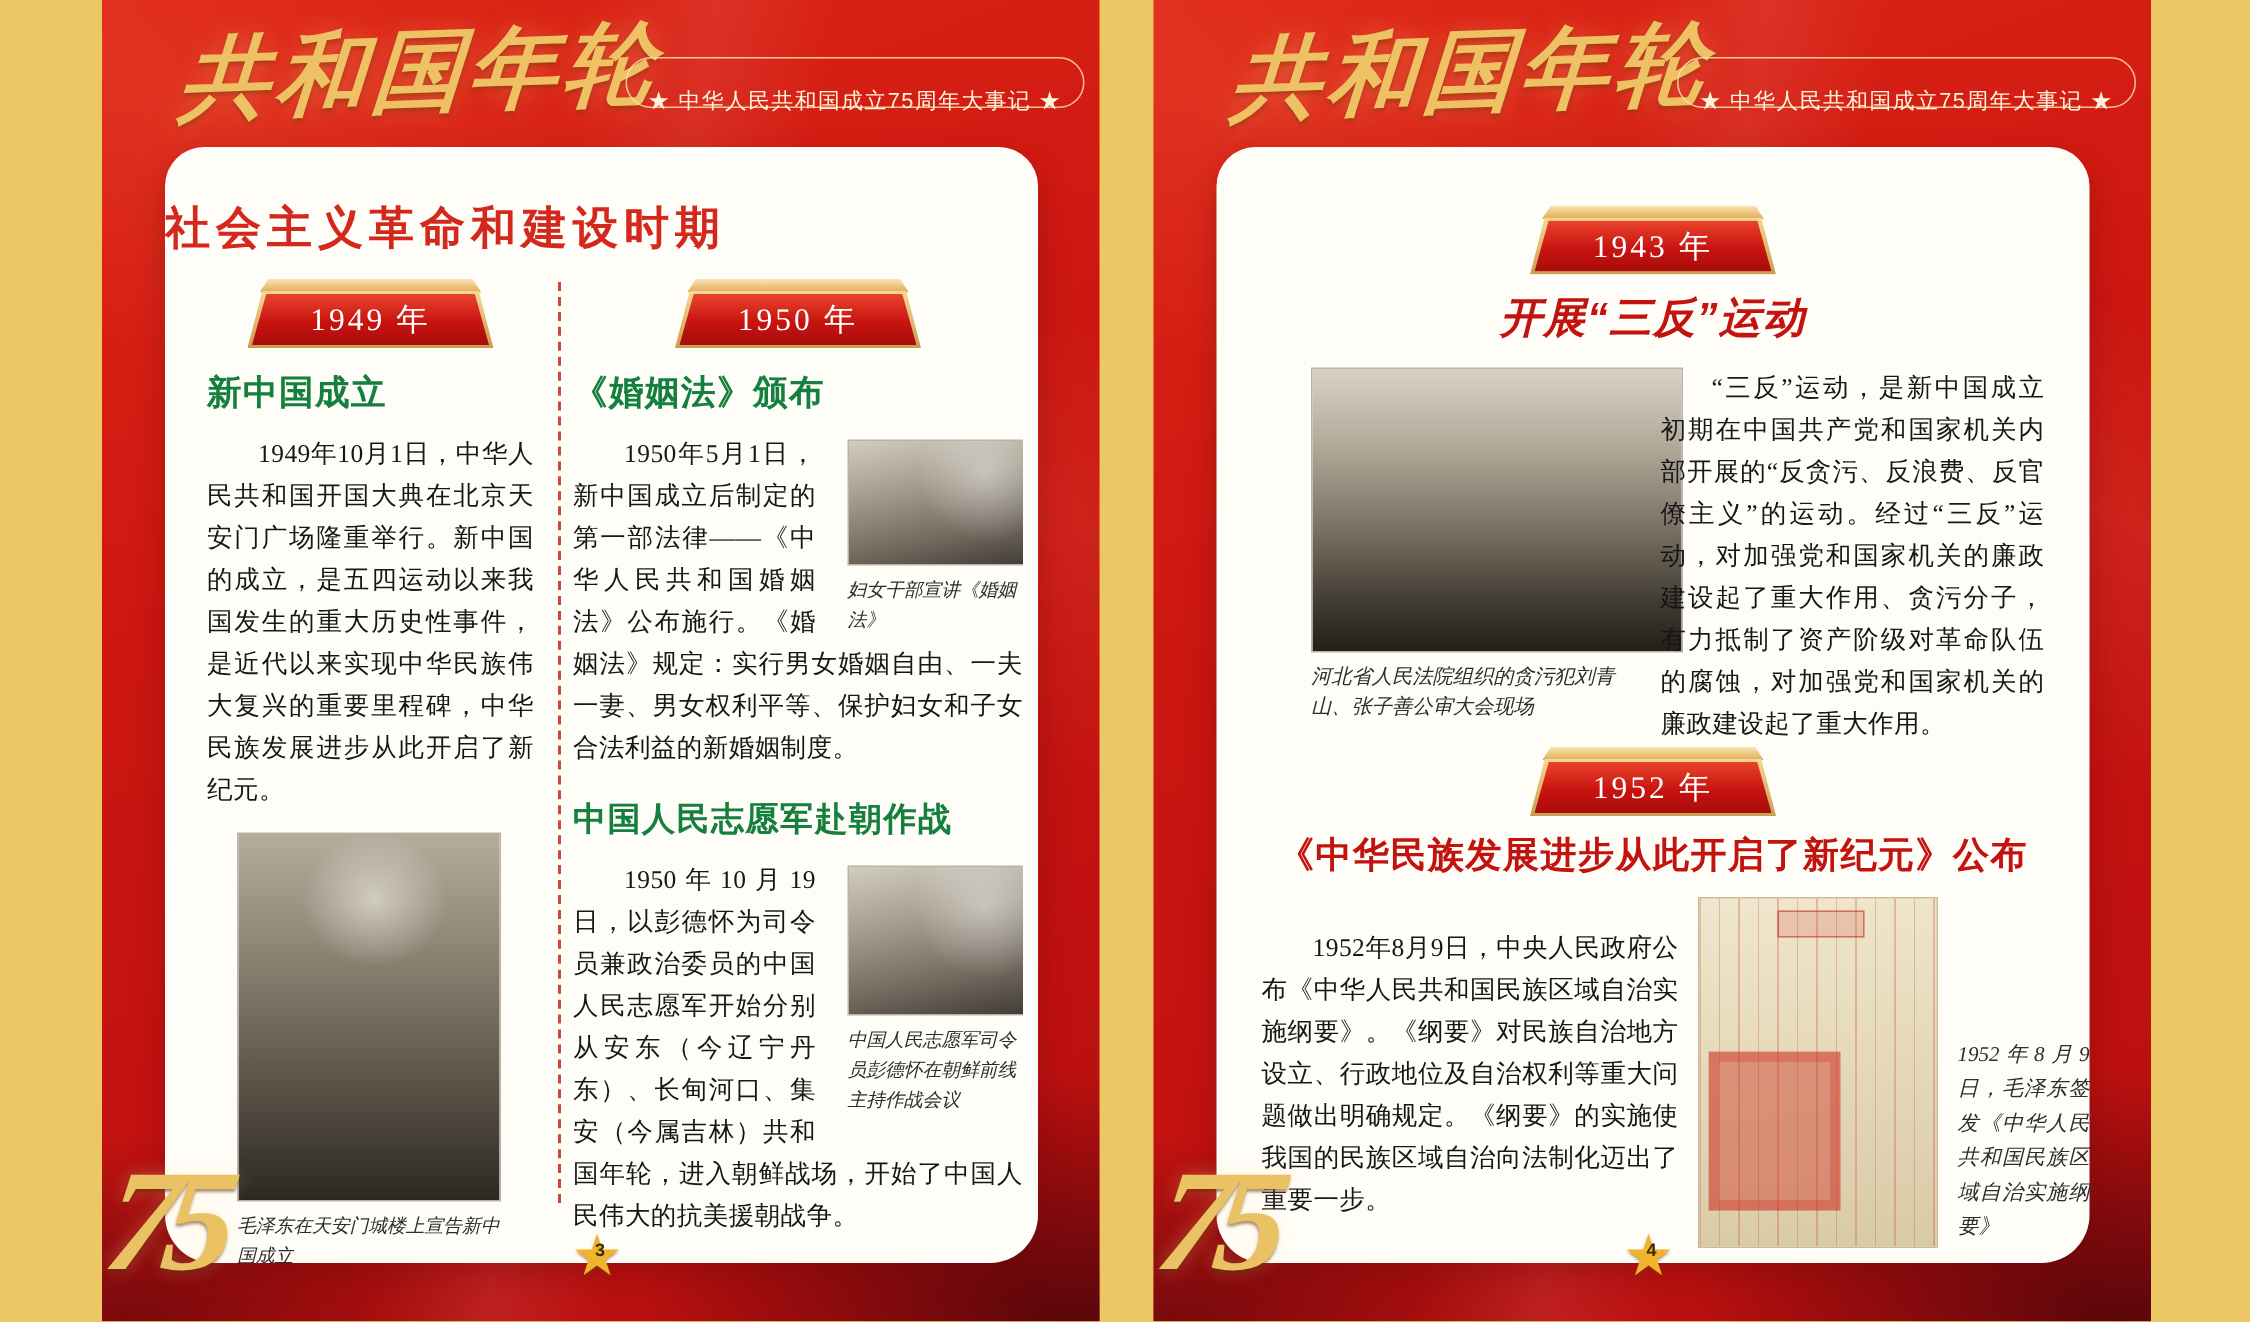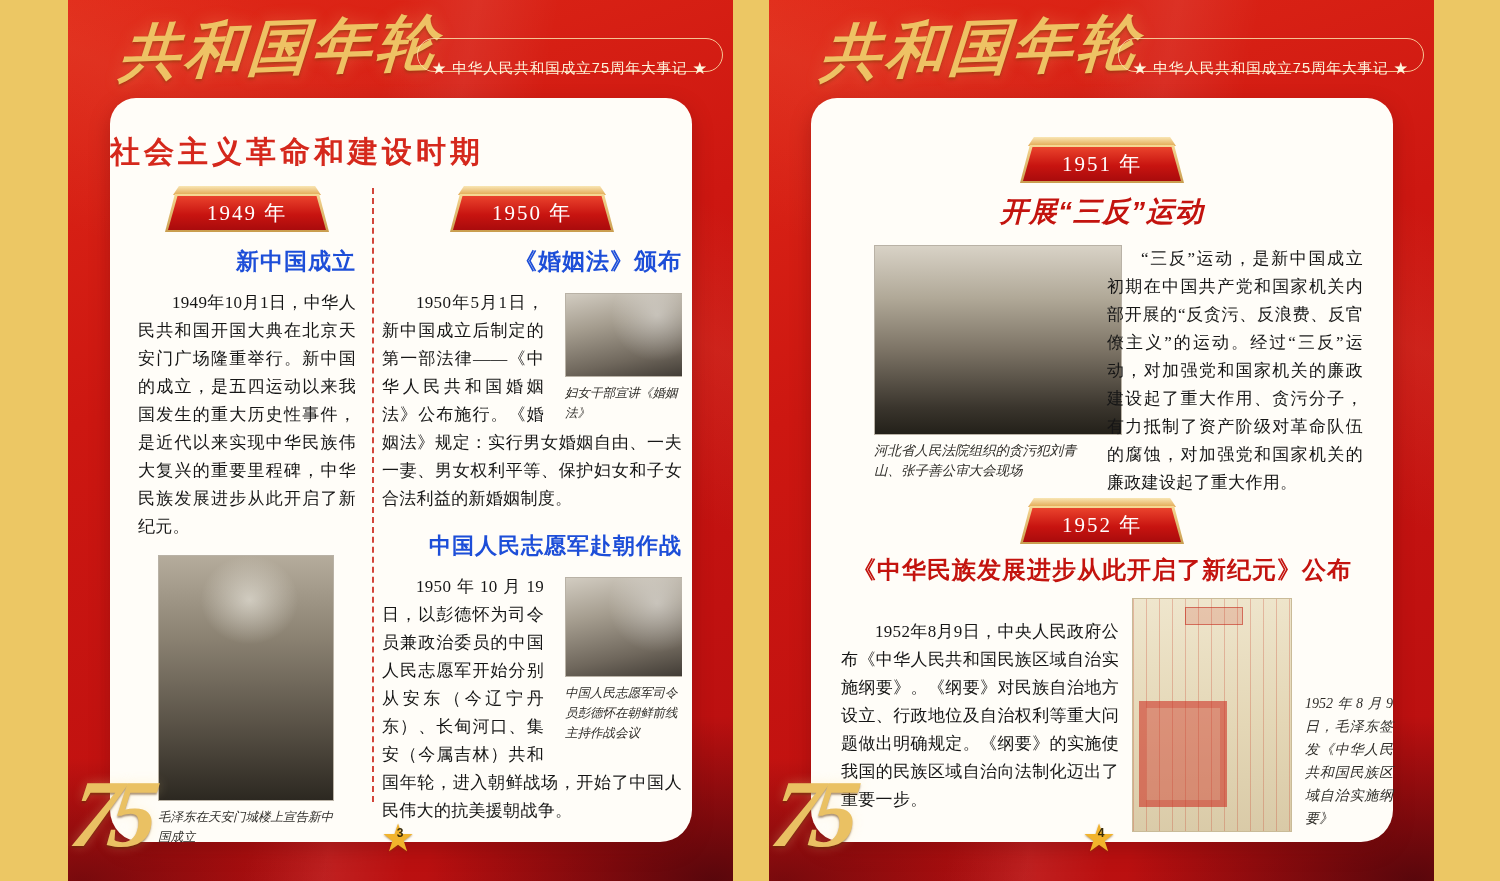--- a/index.html
+++ b/index.html
@@ -50,21 +50,21 @@
     clip-path:polygon(4% 0, 96% 0, 100% 100%, 0 100%);
     background:linear-gradient(180deg,#f9e6b4,#e2a852); }
   .year-badge .plate-rim { clip-path:polygon(6% 0, 94% 0, 100% 100%, 0 100%);
     background:linear-gradient(180deg,#f6d894,#c99d4e); padding:2px 3px; }
   .year-badge .plate { clip-path:polygon(6% 0, 94% 0, 100% 100%, 0 100%);
     background:linear-gradient(180deg,#ea432c 0%,#c81410 55%,#a90b0c 100%);
     height:34px; line-height:34px; text-align:center; color:#ffffff;
     font-size:21px; letter-spacing:2px; }
 
   
-  .event-heading { text-align:right; color:#1d4ed8; font-weight:bold; font-size:23px;
+  .event-heading { text-align:left; color:#15803d; font-weight:bold; font-size:23px;
     font-family:"Liberation Sans",sans-serif; letter-spacing:1px; margin:12px 0 12px 0; }
   .body-text { font-size:17px; line-height:28px; color:#161616; text-align:justify;
     text-indent:2em; letter-spacing:.3px; }
   .caption { font-size:12.5px; line-height:20px; color:#2e2c28; margin-top:6px;
     font-style:italic; }
 
   
   .photo { border:1px solid #b9b2a6; background:
       radial-gradient(circle at 68% 26%, rgba(255,255,255,.4), transparent 42%),
       linear-gradient(168deg,#d2ccc1 0%, #a59d8f 35%, #6f675c 72%, #3c3731 100%); }
@@ -183,21 +183,21 @@
   <div class="page" id="page-right">
     <div class="brand-title">共和国年轮</div>
     <div class="brand-badge">★ 中华人民共和国成立75周年大事记 ★</div>
 
     <div class="card">
 
       <div class="sec sec-1951">
         <div class="year-badge">
           <div class="lip"></div>
           <div class="plate-rim">
-            <div class="plate">1951 年</div>
+            <div class="plate">1943 年</div>
           </div>
         </div>
         <h3 class="sec-heading">开展“三反”运动</h3>
         <div class="row-1951">
           <figure class="fig-1951">
             <div class="photo photo-crowd"></div>
             <figcaption class="caption" style="font-size:13.5px;">河北省人民法院组织的贪污犯刘青山、张子善公审大会现场</figcaption>
           </figure>
           <p class="body-text text-1951">“三反”运动，是新中国成立初期在中国共产党和国家机关内部开展的“反贪污、反浪费、反官僚主义”的运动。经过“三反”运动，对加强党和国家机关的廉政建设起了重大作用、贪污分子，有力抵制了资产阶级对革命队伍的腐蚀，对加强党和国家机关的廉政建设起了重大作用。</p>
         </div>

